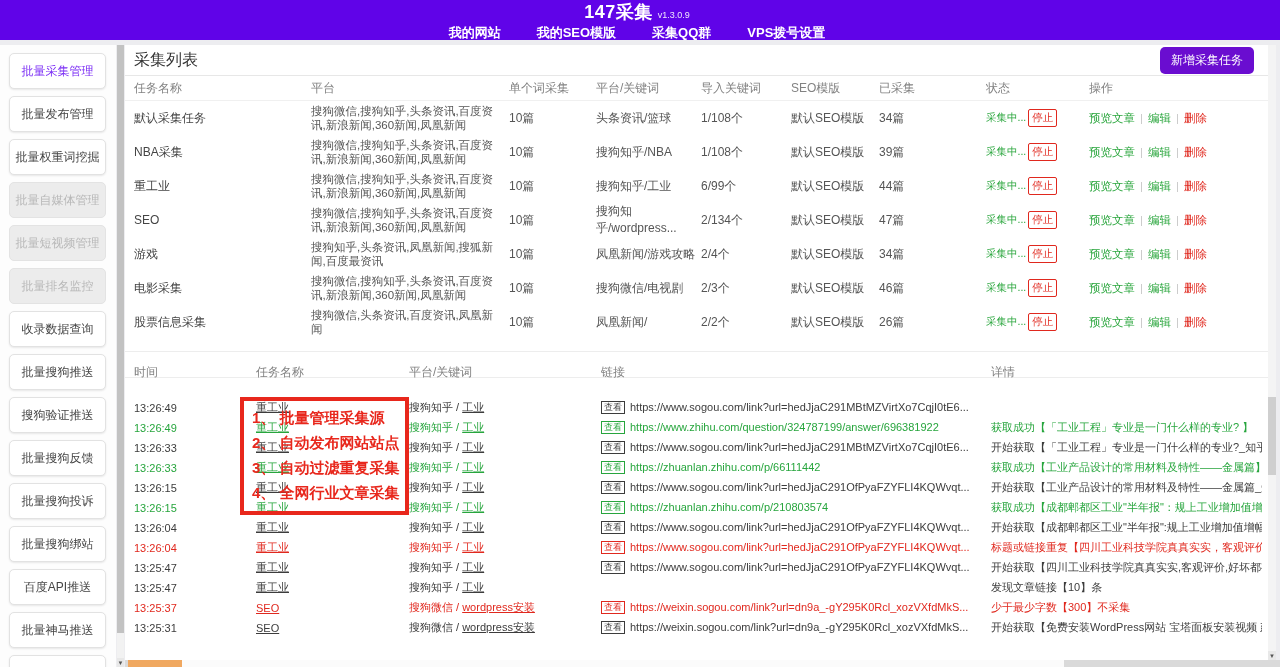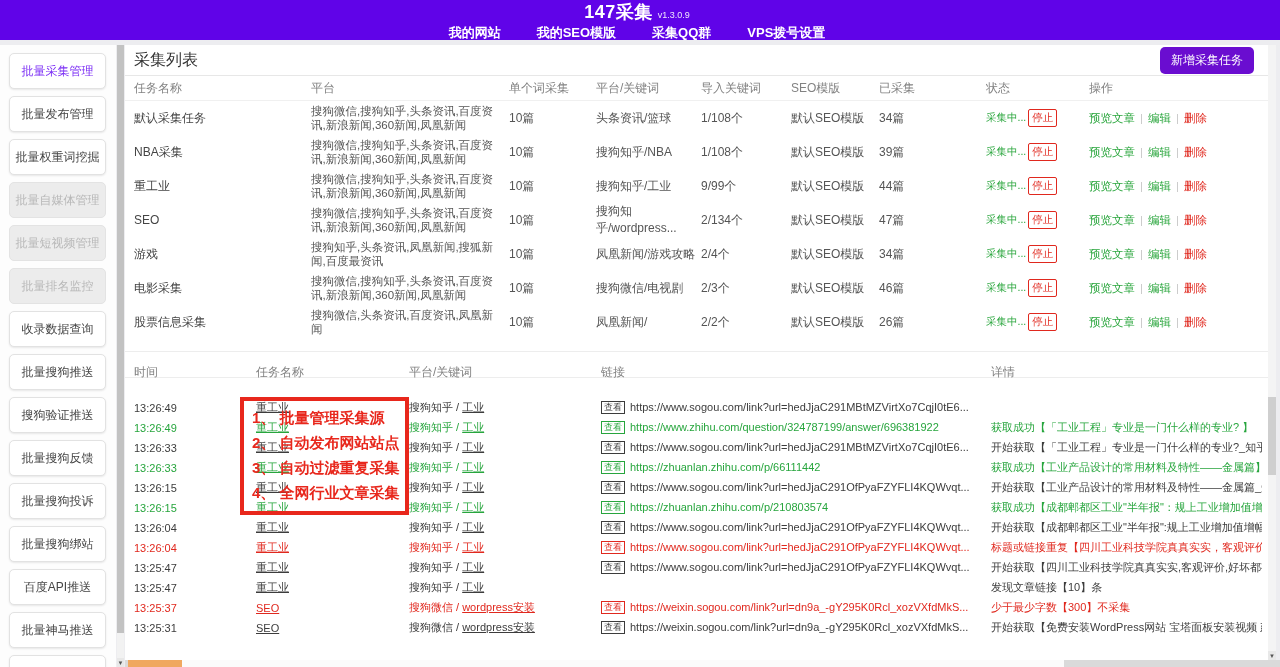--- a/index.html
+++ b/index.html
@@ -163,21 +163,21 @@
         <span>默认SEO模版</span>
         <span>39篇</span>
         <span class="c-status"><span class="st-run">采集中...</span><button class="st-stop">停止</button></span>
         <span class="c-ops"><a class="op">预览文章</a><i class="sep">|</i><a class="op">编辑</a><i class="sep">|</i><a class="op op-del">删除</a></span>
       </div>
       <div class="tgrid trow">
         <span class="c-name">重工业</span>
         <span class="c-plat">搜狗微信,搜狗知乎,头条资讯,百度资讯,新浪新闻,360新闻,凤凰新闻</span>
         <span>10篇</span>
         <span>搜狗知乎/工业</span>
-        <span>9/99个</span>
+        <span>6/99个</span>
         <span>默认SEO模版</span>
         <span>44篇</span>
         <span class="c-status"><span class="st-run">采集中...</span><button class="st-stop">停止</button></span>
         <span class="c-ops"><a class="op">预览文章</a><i class="sep">|</i><a class="op">编辑</a><i class="sep">|</i><a class="op op-del">删除</a></span>
       </div>
       <div class="tgrid trow">
         <span class="c-name">SEO</span>
         <span class="c-plat">搜狗微信,搜狗知乎,头条资讯,百度资讯,新浪新闻,360新闻,凤凰新闻</span>
         <span>10篇</span>
         <span>搜狗知乎/wordpress...</span>

